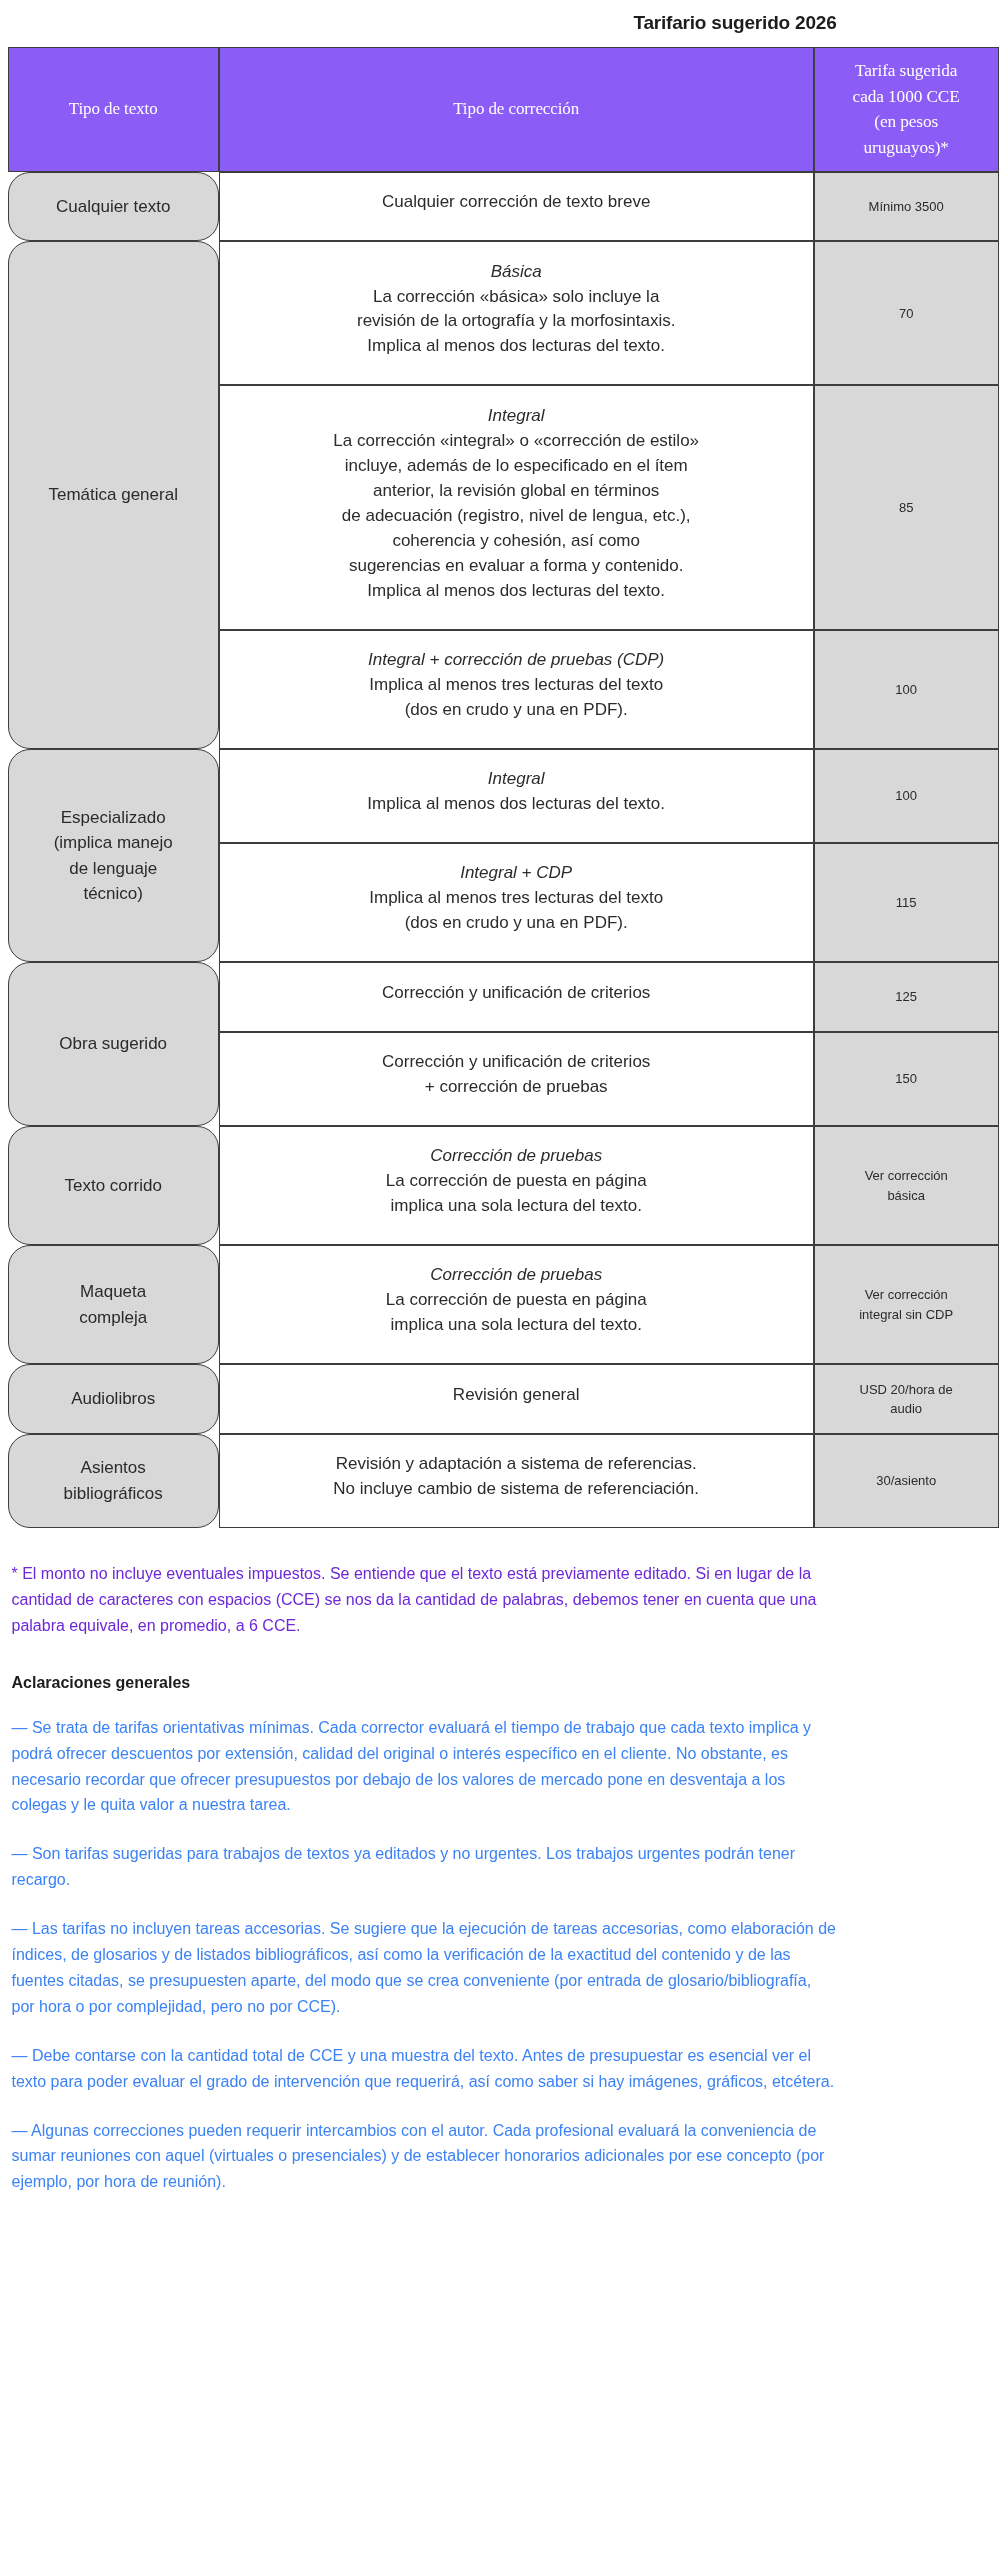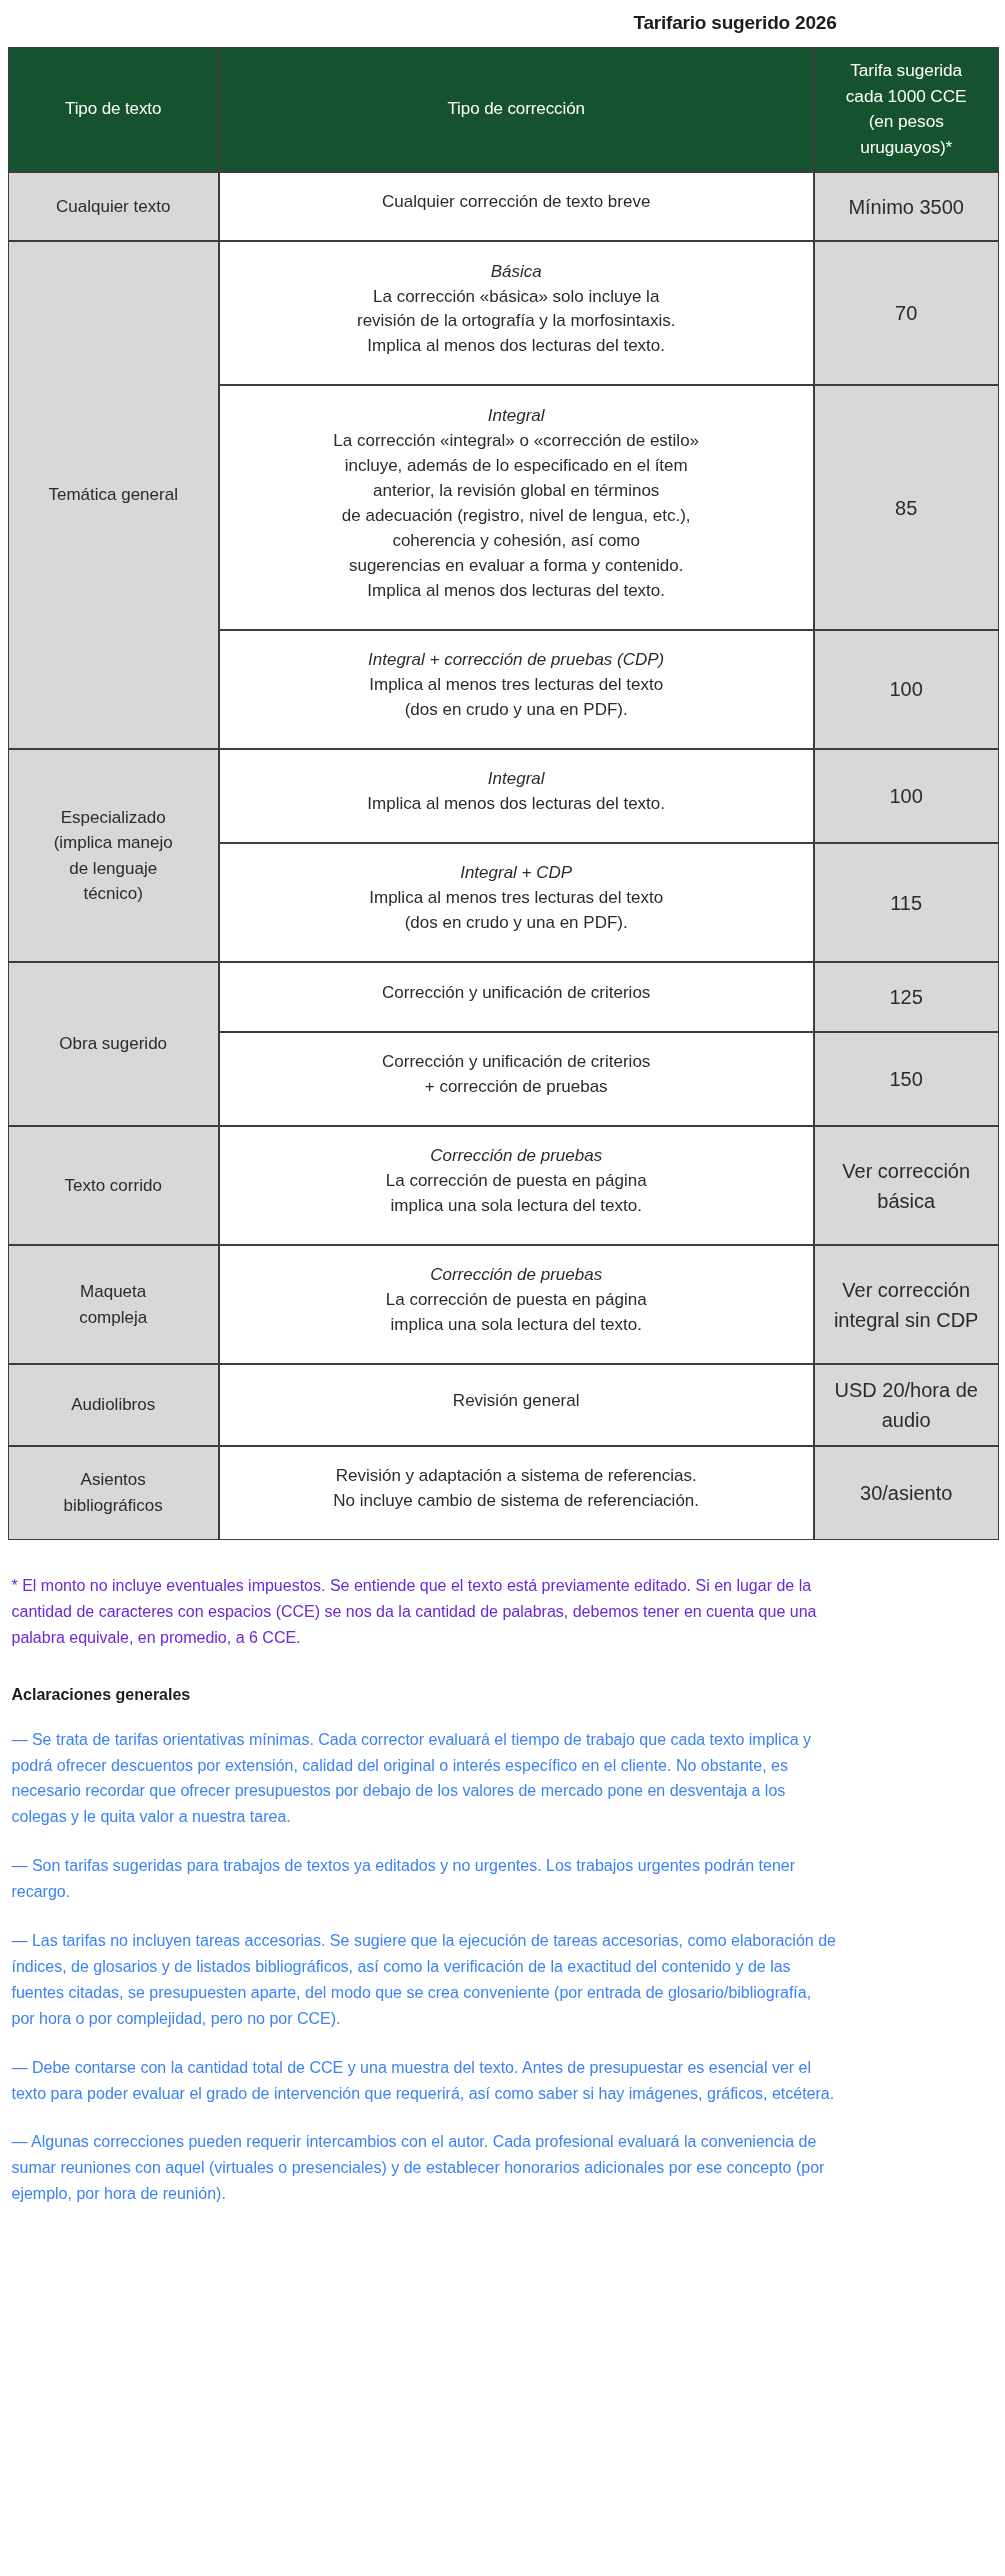--- a/index.html
+++ b/index.html
@@ -49,48 +49,50 @@
     border: 1.9px solid #3d3d3d;
     vertical-align: middle;
     text-align: center;
     padding: 9.6px 9.6px;
     font-size: 17px;
     line-height: 1.47;
     font-weight: normal;
   }
 
   thead th {
-    background: #14532d;
+    background: #8b5cf6;
     color: #ffffff;
     font-weight: bold;
     font-size: 18.3px;
     line-height: 1.42;
     padding: 15.4px 9.6px;
     letter-spacing: -0.1px;
+    font-family: Liberation Serif, serif;
   }
   thead th.head-rate {
     font-size: 17.3px;
     line-height: 1.5;
     padding-left: 11.5px;
     padding-right: 11.5px;
   }
 
   td.cell-type {
     background: #d8d8d8;
     font-size: 17px;
     line-height: 1.5;
+    border-radius: 22px;
   }
   td.cell-desc {
     background: #ffffff;
     padding-top: 17.3px;
     padding-bottom: 25px;
   }
   td.cell-rate {
     background: #d8d8d8;
-    font-size: 20px;
+    font-size: 13px;
     line-height: 1.5;
   }
   .em {
     font-style: italic;
   }
   .desc-line {
     display: block;
   }
 
   

